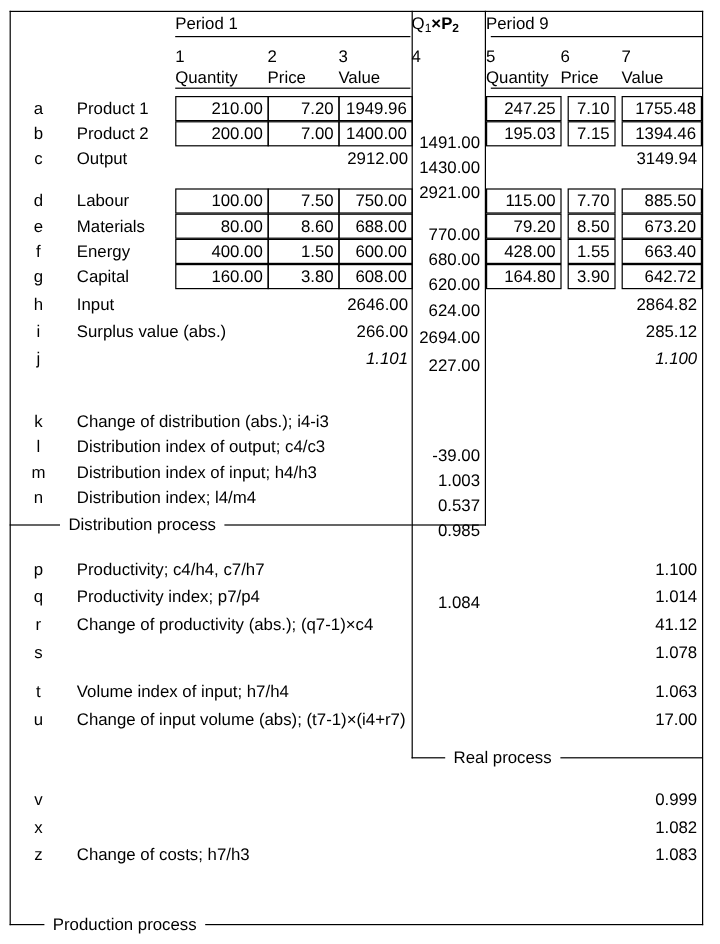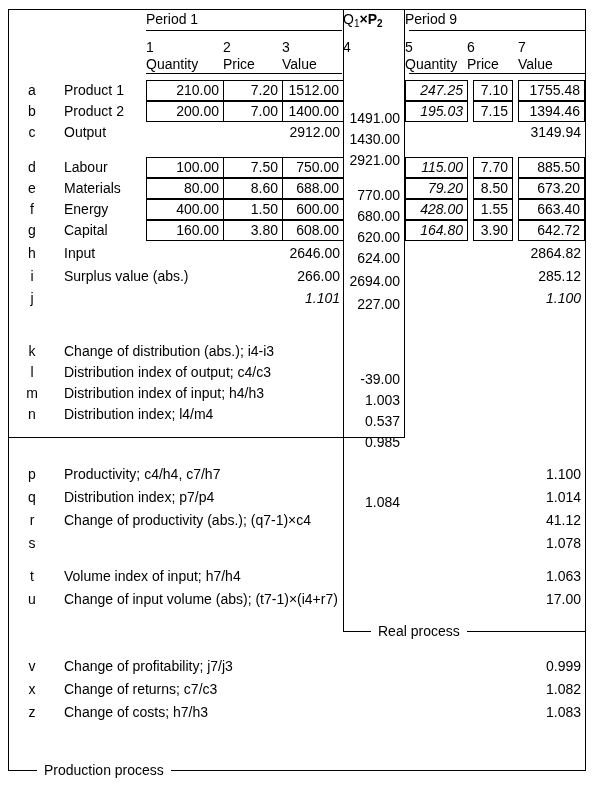--- a/index.html
+++ b/index.html
@@ -17,21 +17,21 @@
   sub { font-size:10px; vertical-align:baseline; position:relative; top:3px; }
 
   .row { position:absolute; left:0; width:600px; height:21px; line-height:21px; }
   .rl  { position:absolute; left:20px; width:24px; text-align:center; }
   .lab { position:absolute; left:64px; white-space:nowrap; }
   .c   { position:absolute; top:0; height:21px; text-align:right; padding-right:4px; white-space:nowrap; }
   .c1 { left:146px; width:78px; }
   .c2 { left:223px; width:60px; }
   .c3 { left:282px; width:62px; }
   .c4 { left:344px; width:60px;margin-top:28px; }
-  .c5 { left:405px; width:63px;font-style:italic; }
+  .c5 { left:405px; width:63px; }
   .c6 { left:473px; width:40px; }
   .c7 { left:518px; width:67px; }
   .h1 { left:146px; width:78px; } .h2 { left:223px; width:60px; } .h3 { left:282px; width:62px; }
   .h4 { left:343px; width:61px; } .h5 { left:405px; width:63px; } .h6 { left:467px; width:52px; }
   .h7 { left:518px; width:67px; }
   .boxed .c { border:1px solid #000; line-height:19px; }
   .boxed .c4 { border:none; line-height:21px; }
   .italic-row .lab, .italic-row .c { font-style:italic; }
 
   .seclabel {
@@ -75,21 +75,21 @@
   <div class="hcell h7" style="top:56px">Value</div>
 
   <div class="hline" style="left:146px;top:73px;width:196px"></div>
   <div class="hline" style="left:409px;top:73px;width:176px"></div>
 
   <div class="row boxed" style="top:80px">
     <span class="rl">a</span>
     <span class="lab">Product 1</span>
     <span class="c c1">210.00</span>
     <span class="c c2">7.20</span>
-    <span class="c c3">1512.00</span>
+    <span class="c c3">1949.96</span>
     <span class="c c4">1491.00</span>
     <span class="c c5">247.25</span>
     <span class="c c6">7.10</span>
     <span class="c c7">1755.48</span>
   </div>
   <div class="row boxed" style="top:101px">
     <span class="rl">b</span>
     <span class="lab">Product 2</span>
     <span class="c c1">200.00</span>
     <span class="c c2">7.00</span>
@@ -184,30 +184,31 @@
     <span class="lab">Distribution index of input; h4/h3</span>
     <span class="c c4">0.537</span>
   </div>
   <div class="row" style="top:404px">
     <span class="rl">n</span>
     <span class="lab">Distribution index; l4/m4</span>
     <span class="c c4">0.985</span>
   </div>
 
   <div class="hline" style="left:8px;top:437px;width:335px"></div>
+  <div class="seclabel" style="left:50px;top:429px">Distribution process</div>
 
   <div class="row" style="top:464px">
     <span class="rl">p</span>
     <span class="lab">Productivity; c4/h4, c7/h7</span>
     <span class="c c4">1.084</span>
     <span class="c c7">1.100</span>
   </div>
   <div class="row" style="top:487px">
     <span class="rl">q</span>
-    <span class="lab">Distribution index; p7/p4</span>
+    <span class="lab">Productivity index; p7/p4</span>
     <span class="c c7">1.014</span>
   </div>
   <div class="row" style="top:510px">
     <span class="rl">r</span>
     <span class="lab">Change of productivity (abs.); (q7-1)×c4</span>
     <span class="c c7">41.12</span>
   </div>
   <div class="row" style="top:533px">
     <span class="rl">s</span>
     <span class="c c7">1.078</span>
@@ -221,26 +222,24 @@
     <span class="rl">u</span>
     <span class="lab">Change of input volume (abs); (t7-1)×(i4+r7)</span>
     <span class="c c7">17.00</span>
   </div>
 
   <div class="hline" style="left:343px;top:631px;width:242px"></div>
   <div class="seclabel" style="left:371px;top:623px">Real process</div>
 
   <div class="row" style="top:656px">
     <span class="rl">v</span>
-    <span class="lab">Change of profitability; j7/j3</span>
     <span class="c c7">0.999</span>
   </div>
   <div class="row" style="top:679px">
     <span class="rl">x</span>
-    <span class="lab">Change of returns; c7/c3</span>
     <span class="c c7">1.082</span>
   </div>
   <div class="row" style="top:702px">
     <span class="rl">z</span>
     <span class="lab">Change of costs; h7/h3</span>
     <span class="c c7">1.083</span>
   </div>
 
   <div class="hline" style="left:8px;top:770px;width:578px"></div>
   <div class="seclabel" style="left:37px;top:762px">Production process</div>

